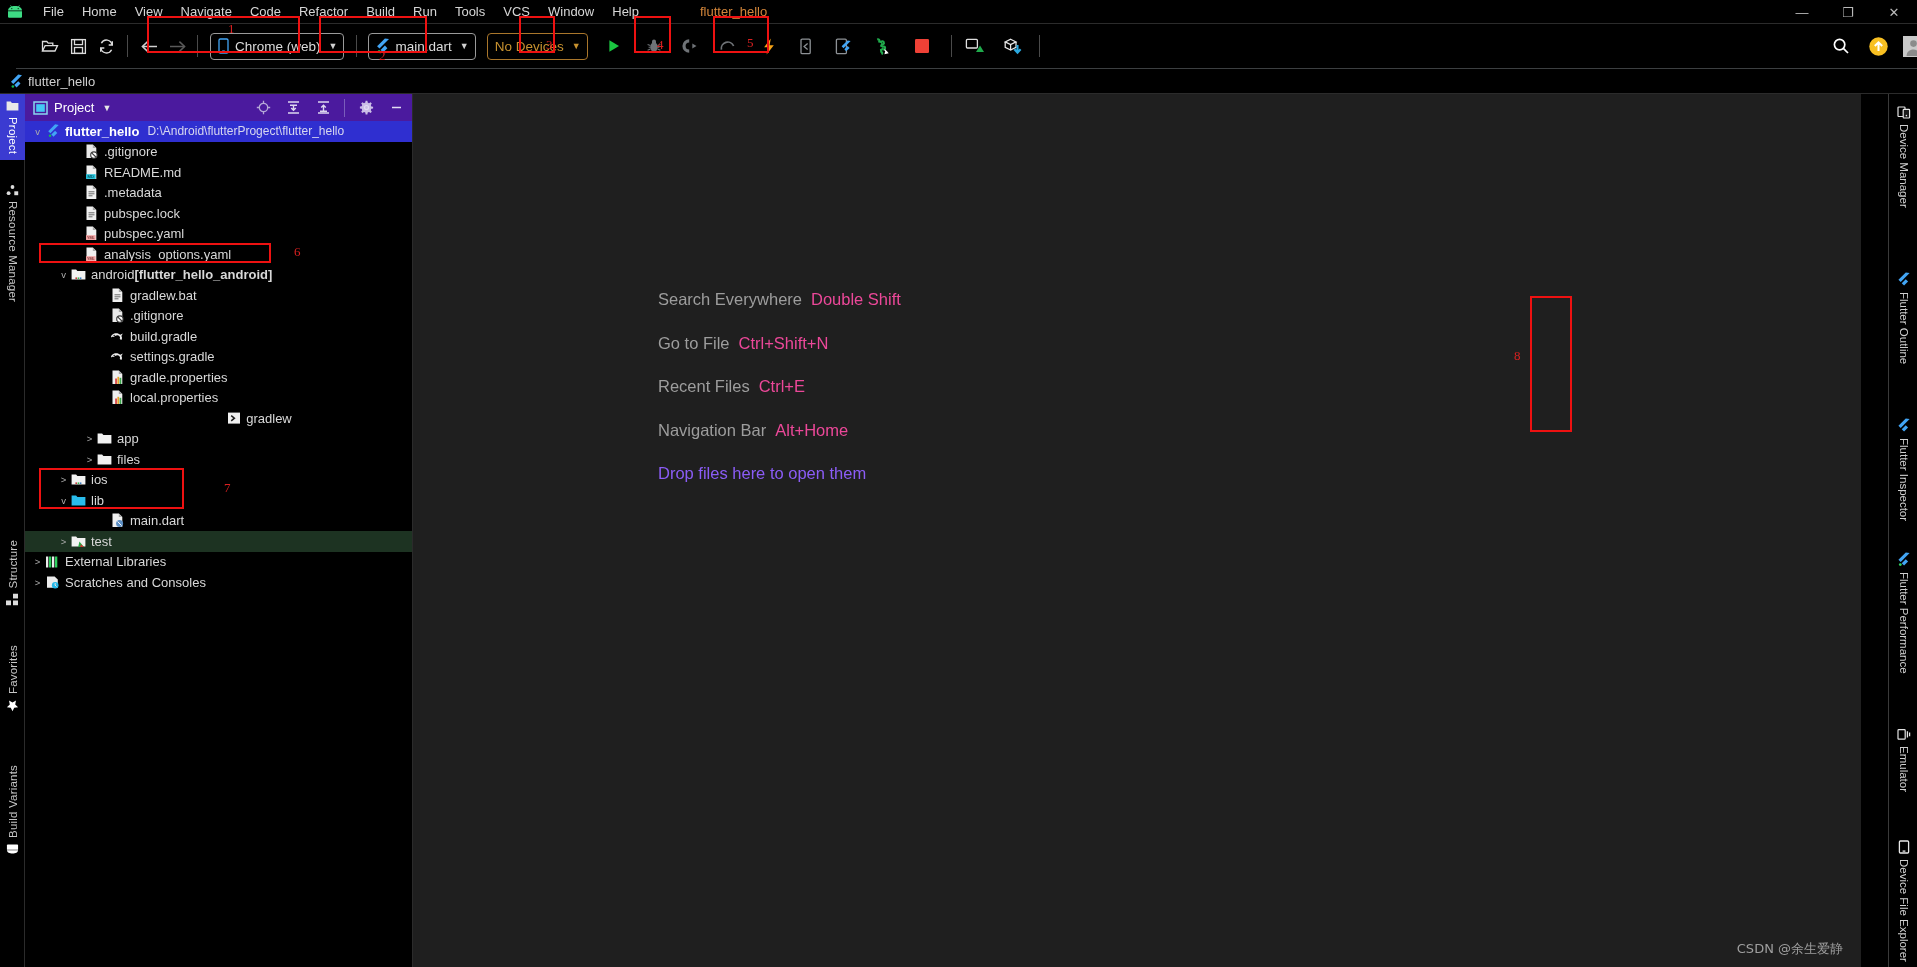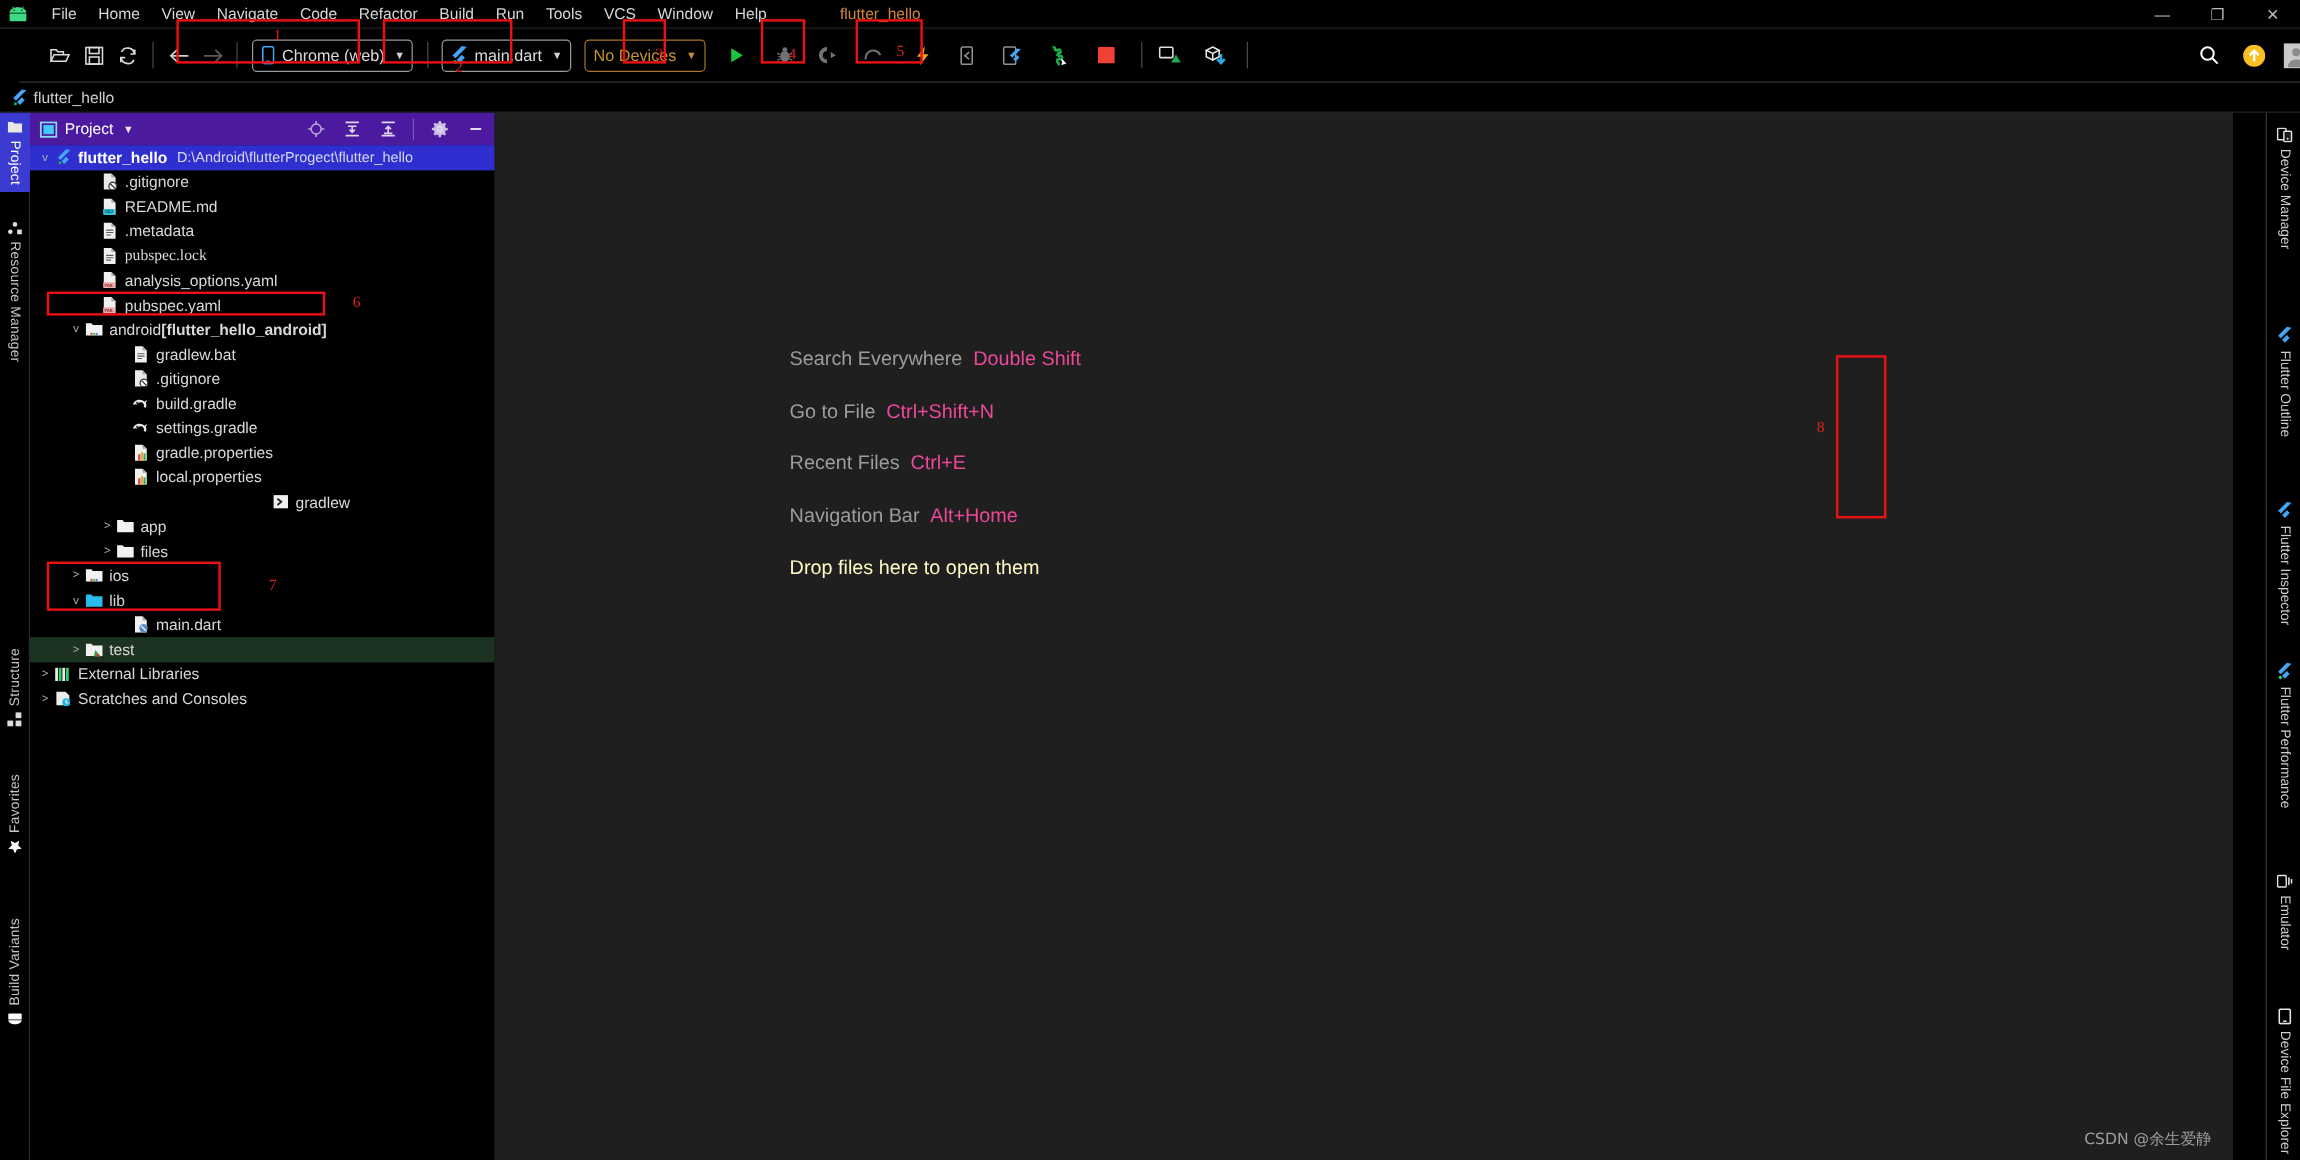--- a/index.html
+++ b/index.html
@@ -124,21 +124,21 @@
   .row.sel .path { color: #d7d7ef; }
 
   
   .editor {
     position: absolute; left: 413px; top: 94px; right: 56px; bottom: 0;
     background: #1f1f1f;
   }
   .hints { position: absolute; left: 245px; top: 196px; }
   .hint { font-size: 16.5px; color: #9d9d9d; margin-bottom: 24.5px; white-space: nowrap; }
   .hint .key { color: #ec4899; margin-left: 9px; }
-  .hint.plain { color: #fef9c3; }
+  .hint.plain { color: #8b5cf6; }
   .watermark {
     position: absolute; right: 18px; bottom: 9px;
     color: #9f9f9f; font-size: 13px; font-family: "DejaVu Sans", sans-serif;
   }
 
   
   .right-stripe {
     position: absolute; right: 0; top: 94px; width: 56px; height: 873px;
     background: #000;
   }
@@ -509,53 +509,53 @@
         <span class="ico">
           <svg width="13" height="15" viewBox="0 0 13 15">
             <path d="M1.5.6h6.3L11.3 4v10H1.5z" fill="#f0f0f0"></path>
               <path d="M7.8.6L11.3 4H7.8z" fill="#a8a8a8"></path>
             <path d="M3.5 6.8h6M3.5 8.8h6M3.5 10.8h4" stroke="#5b5b5b" stroke-width=".9"></path>
           </svg>
         </span>
         <span class="lbl">.metadata</span>
       </div>
 
-      <div class="row" style="padding-left:58px;font-family:Liberation Serif, serif;">
+      <div class="row" style="padding-left:58px;">
         <span class="ico">
           <svg width="13" height="15" viewBox="0 0 13 15">
             <path d="M1.5.6h6.3L11.3 4v10H1.5z" fill="#f0f0f0"></path>
               <path d="M7.8.6L11.3 4H7.8z" fill="#a8a8a8"></path>
             <path d="M3.5 6.8h6M3.5 8.8h6M3.5 10.8h4" stroke="#5b5b5b" stroke-width=".9"></path>
           </svg>
         </span>
         <span class="lbl">pubspec.lock</span>
       </div>
 
       <div class="row" style="padding-left:58px;">
         <span class="ico">
           <svg width="13" height="15" viewBox="0 0 13 15">
             <path d="M1.5.6h6.3L11.3 4v10H1.5z" fill="#f0f0f0"></path>
               <path d="M7.8.6L11.3 4H7.8z" fill="#a8a8a8"></path>
             <rect x="1" y="9.2" width="9.6" height="4.7" fill="#f1a2a2"></rect>
             <text x="5.8" y="12.9" font-size="3.8" fill="#4a1010" text-anchor="middle" font-family="Liberation Sans, sans-serif">YML</text>
           </svg>
         </span>
-        <span class="lbl">analysis_options.yaml</span>
+        <span class="lbl">pubspec.yaml</span>
       </div>
 
       <div class="row" style="padding-left:58px;">
         <span class="ico">
           <svg width="13" height="15" viewBox="0 0 13 15">
             <path d="M1.5.6h6.3L11.3 4v10H1.5z" fill="#f0f0f0"></path>
               <path d="M7.8.6L11.3 4H7.8z" fill="#a8a8a8"></path>
             <rect x="1" y="9.2" width="9.6" height="4.7" fill="#f1a2a2"></rect>
             <text x="5.8" y="12.9" font-size="3.8" fill="#4a1010" text-anchor="middle" font-family="Liberation Sans, sans-serif">YML</text>
           </svg>
         </span>
-        <span class="lbl">pubspec.yaml</span>
+        <span class="lbl">analysis_options.yaml</span>
       </div>
 
       <div class="row" style="padding-left:32px;">
         <span class="arrow">v</span>
         <span class="ico">
           <svg width="15" height="13" viewBox="0 0 15 13">
             <path d="M.6 1.4h4.5l1.3 1.5h8v8.7H.6z" fill="#f2f2f2"></path>
             <rect x="4.4" y="9.4" width="1.6" height="1.6" fill="#c53a3a"></rect>
             <rect x="6.6" y="9.4" width="1.6" height="1.6" fill="#3ab54a"></rect>
             <rect x="8.8" y="9.4" width="1.6" height="1.6" fill="#3a7fc5"></rect>

